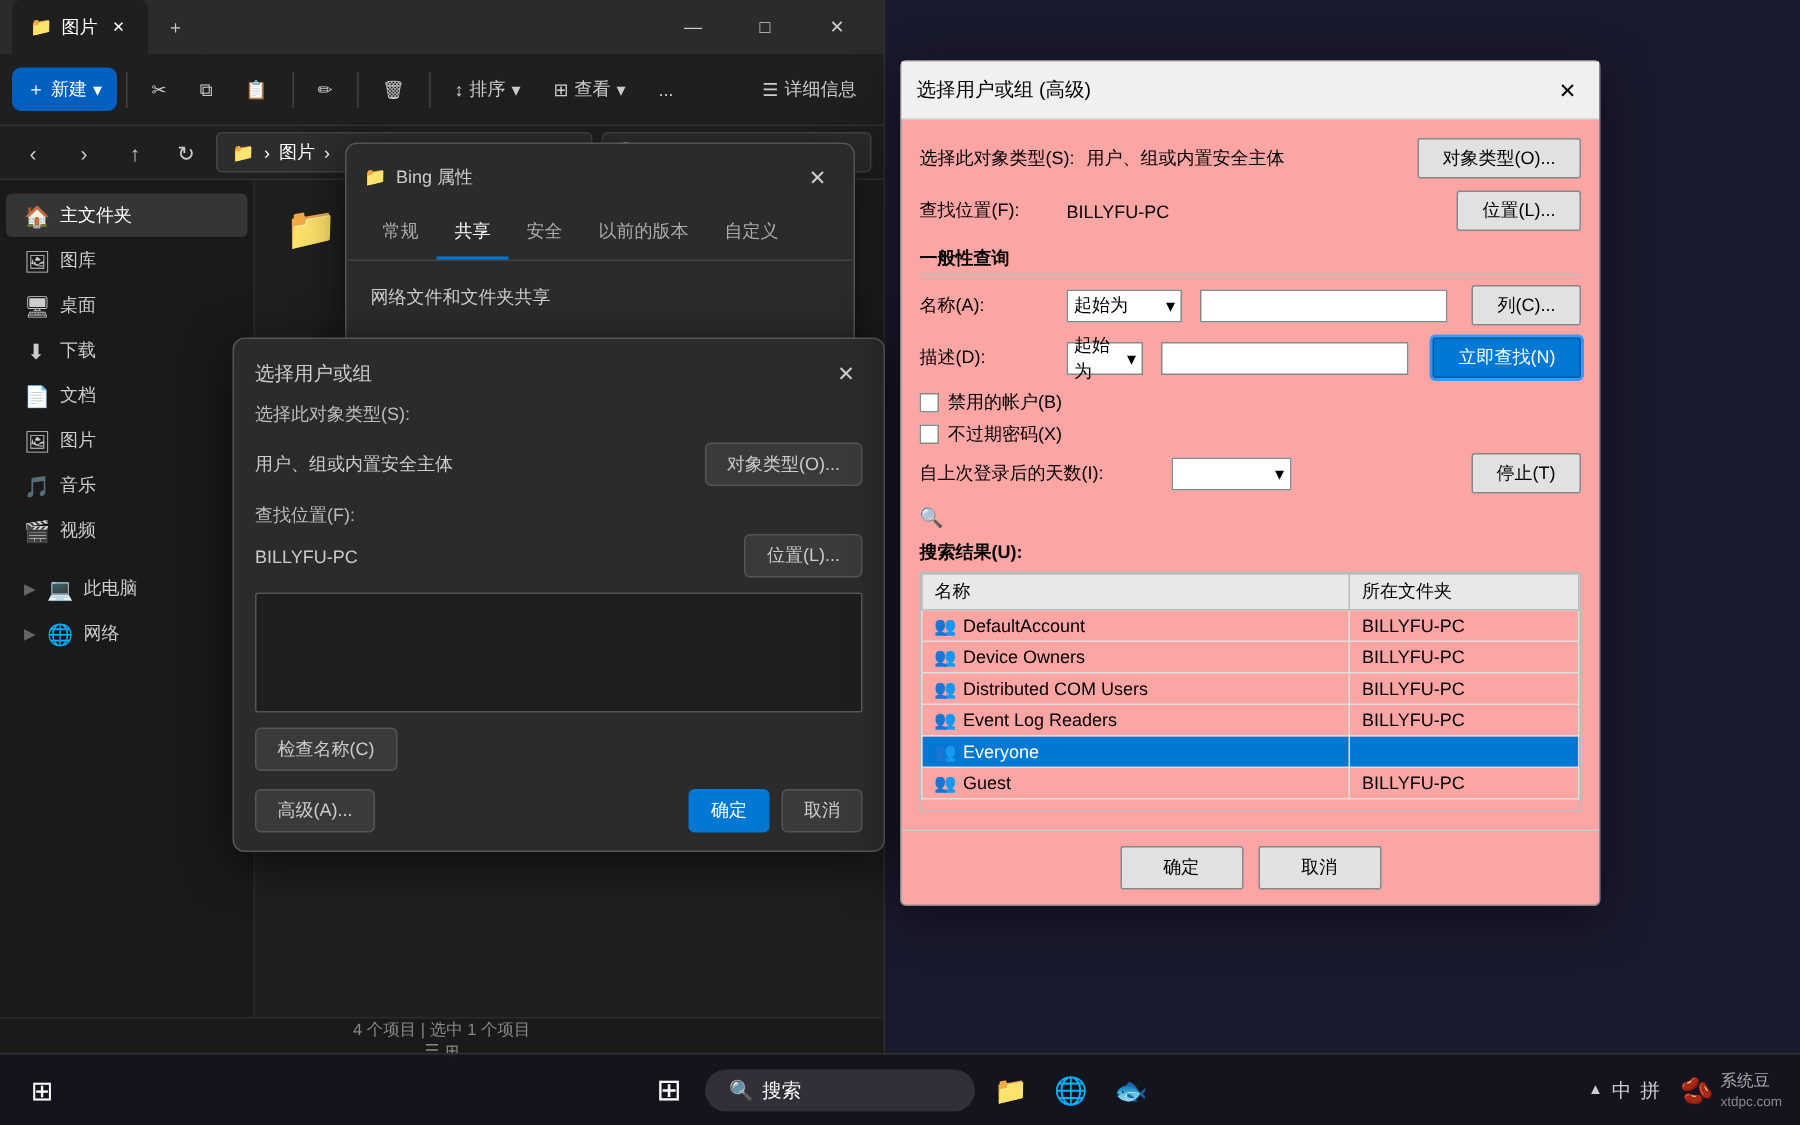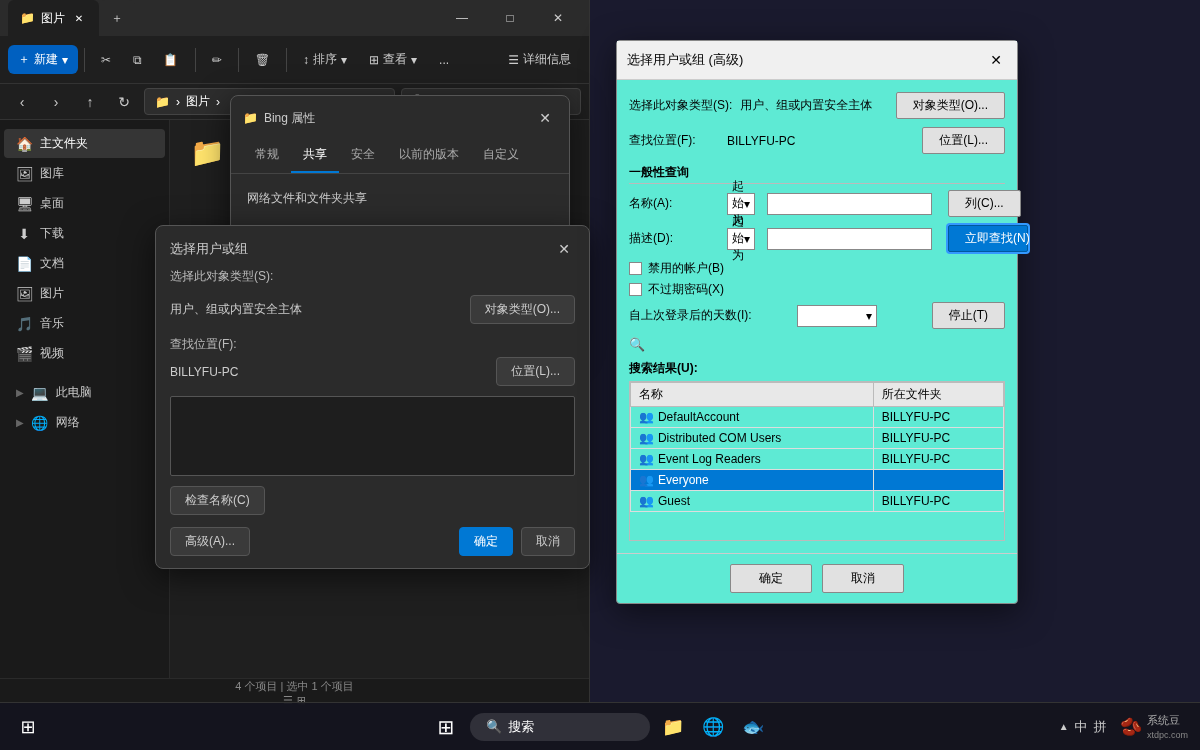--- a/index.html
+++ b/index.html
@@ -121,22 +121,22 @@
       margin: 0 14px 10px; border: 1px solid #555; border-radius: 2px;
       height: 80px; background: #1e1e1e; padding: 4px;
     }
     .dialog-action-row { display: flex; padding: 4px 14px 12px; gap: 8px; justify-content: space-between; }
     .btn-sm { padding: 5px 14px; font-size: 12px; border-radius: 4px; cursor: pointer; border: 1px solid #555; }
     .btn-sm-primary { background: #0078d4; color: white; border-color: #0078d4; }
     .btn-sm-default { background: #3a3a3a; color: #ccc; }
 
     
     .dialog-advanced {
-      position: absolute; top: 40px; left: 616px; width: 402px;
-      background: #5eead4; border: 1px solid #888; border-radius: 4px;
+      position: absolute; top: 40px; left: 600px; width: 467px;
+      background: #fca5a5; border: 1px solid #888; border-radius: 4px;
       box-shadow: 0 8px 32px rgba(0,0,0,0.5); z-index: 400;
       font-family: 'Microsoft YaHei', sans-serif;
     }
     .adv-titlebar {
       background: #f0f0f0; display: flex; align-items: center; padding: 8px 10px;
       border-bottom: 1px solid #ccc; font-size: 13px; color: #000;
     }
     .adv-close { margin-left: auto; width: 22px; height: 22px; background: transparent; border: none; font-size: 14px; cursor: pointer; display: flex; align-items: center; justify-content: center; }
     .adv-content { padding: 12px; }
     .adv-row { display: flex; align-items: center; margin-bottom: 8px; gap: 8px; }
@@ -424,20 +424,26 @@
         </thead>
         <tbody id="results-tbody">
         <tr>
       <td>
         <span style="margin-right:4px;">👥</span>DefaultAccount
       </td>
       <td>BILLYFU-PC</td>
     </tr>
             <tr>
       <td>
+        <span style="margin-right:4px;">👥</span>Device Owners
+      </td>
+      <td>BILLYFU-PC</td>
+    </tr>
+            <tr>
+      <td>
         <span style="margin-right:4px;">👥</span>Distributed COM Users
       </td>
       <td>BILLYFU-PC</td>
     </tr>
             <tr>
       <td>
         <span style="margin-right:4px;">👥</span>Event Log Readers
       </td>
       <td>BILLYFU-PC</td>
     </tr>

